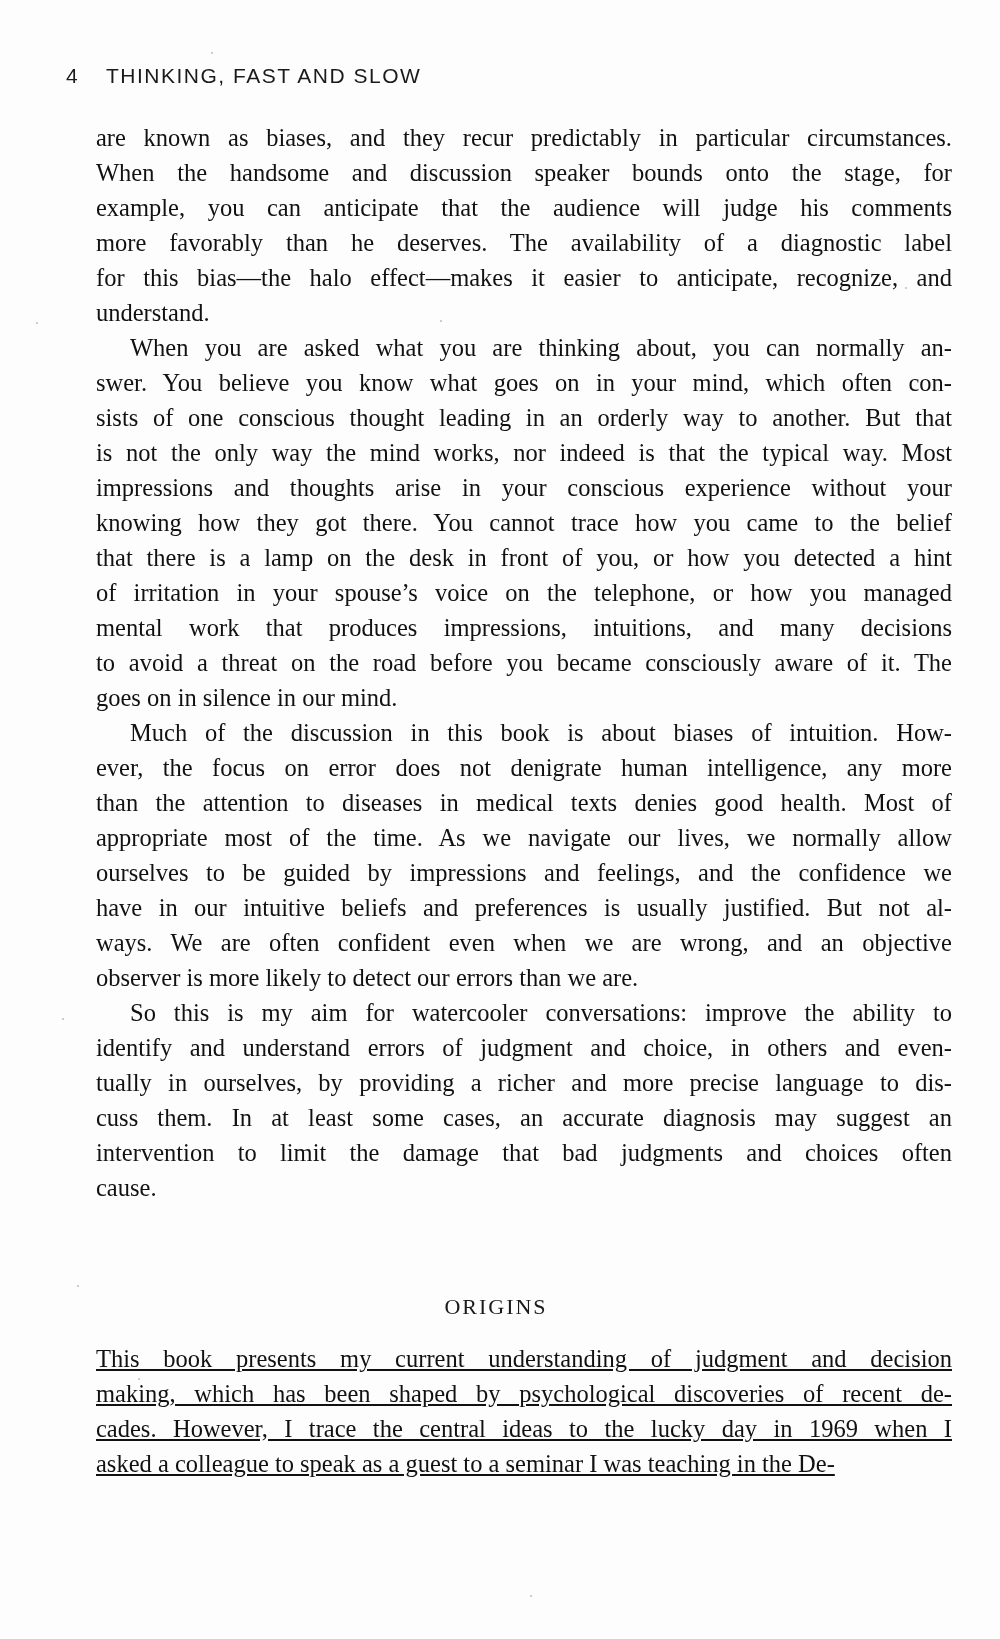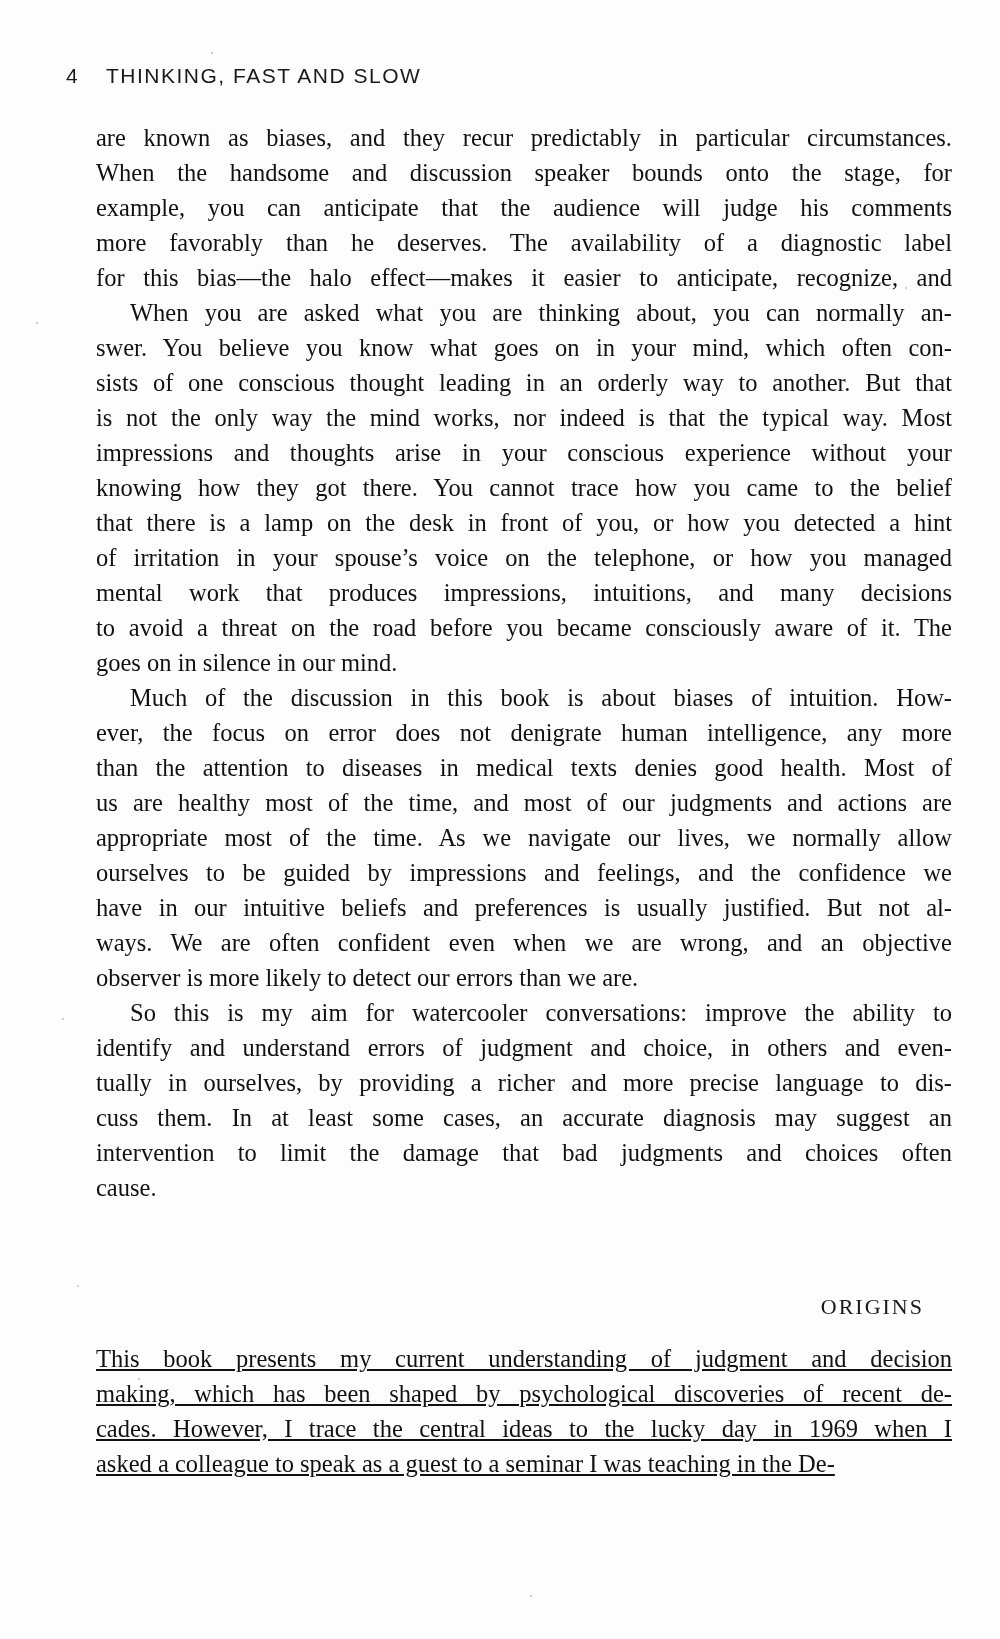--- a/index.html
+++ b/index.html
@@ -8,60 +8,60 @@
   .running-head { position: absolute; top: 64px; left: 66px; width: 860px; height: 30px;
     font-family: "Liberation Sans", "DejaVu Sans", sans-serif; font-size: 21px; color: #1a1a1a; letter-spacing: 1.5px; }
   .folio { position: absolute; left: 0; top: 0; }
   .title { position: absolute; left: 0; right: 0; top: 0; text-align: left; padding-left: 40px; }
   .text { position: absolute; left: 68px; width: 856px;
     font-family: "Liberation Serif", "DejaVu Serif", serif; font-size: 24.5px; line-height: 35px; color: #111;
     text-align: justify; margin-left: 28px; }
   .line { display: block; height: 35px; white-space: nowrap; text-align-last: justify; text-align: justify; }
   .line.last { text-align-last: left; }
   .line.indent { padding-left: 34px; }
-  .section-head { position: absolute; top: 1294px; left: 68px; width: 856px; text-align: right;
+  .section-head { position: absolute; top: 1294px; left: 68px; width: 856px; text-align: center;
     font-family: "Liberation Serif", "DejaVu Serif", serif; font-size: 22px; letter-spacing: 2px; color: #1a1a1a; }
   .speck { position: absolute; width: 2px; height: 2px; background: #bbb; border-radius: 1px; }
 </style>
 </head>
 <body>
 
 <div class="page">
 
   <div class="running-head">
     <span class="folio">4</span>
     <span class="title">THINKING, FAST AND SLOW</span>
   </div>
 
   <div class="text" id="body-text" style="top:120px;">
       <div>
         <span class="line">are known as biases, and they recur predictably in particular circumstances.</span>
         <span class="line">When the handsome and discussion speaker bounds onto the stage, for</span>
         <span class="line">example, you can anticipate that the audience will judge his comments</span>
         <span class="line">more favorably than he deserves. The availability of a diagnostic label</span>
         <span class="line">for this bias—the halo effect—makes it easier to anticipate, recognize, and</span>
+        <span class="line last">understand.</span>
       </div>
       <div>
         <span class="line indent">When you are asked what you are thinking about, you can normally an-</span>
         <span class="line">swer. You believe you know what goes on in your mind, which often con-</span>
         <span class="line">sists of one conscious thought leading in an orderly way to another. But that</span>
         <span class="line">is not the only way the mind works, nor indeed is that the typical way. Most</span>
         <span class="line">impressions and thoughts arise in your conscious experience without your</span>
         <span class="line">knowing how they got there. You cannot trace how you came to the belief</span>
         <span class="line">that there is a lamp on the desk in front of you, or how you detected a hint</span>
         <span class="line">of irritation in your spouse’s voice on the telephone, or how you managed</span>
         <span class="line">mental work that produces impressions, intuitions, and many decisions</span>
         <span class="line">to avoid a threat on the road before you became consciously aware of it. The</span>
         <span class="line last">goes on in silence in our mind.</span>
       </div>
       <div>
         <span class="line indent">Much of the discussion in this book is about biases of intuition. How-</span>
         <span class="line">ever, the focus on error does not denigrate human intelligence, any more</span>
         <span class="line">than the attention to diseases in medical texts denies good health. Most of</span>
-        <span class="line">us are healthy most of the time, and most of our judgments and actions are</span>
         <span class="line">appropriate most of the time. As we navigate our lives, we normally allow</span>
         <span class="line">ourselves to be guided by impressions and feelings, and the confidence we</span>
         <span class="line">have in our intuitive beliefs and preferences is usually justified. But not al-</span>
         <span class="line">ways. We are often confident even when we are wrong, and an objective</span>
         <span class="line last">observer is more likely to detect our errors than we are.</span>
       </div>
       <div>
         <span class="line indent">So this is my aim for watercooler conversations: improve the ability to</span>
         <span class="line">identify and understand errors of judgment and choice, in others and even-</span>
         <span class="line">tually in ourselves, by providing a richer and more precise language to dis-</span>

